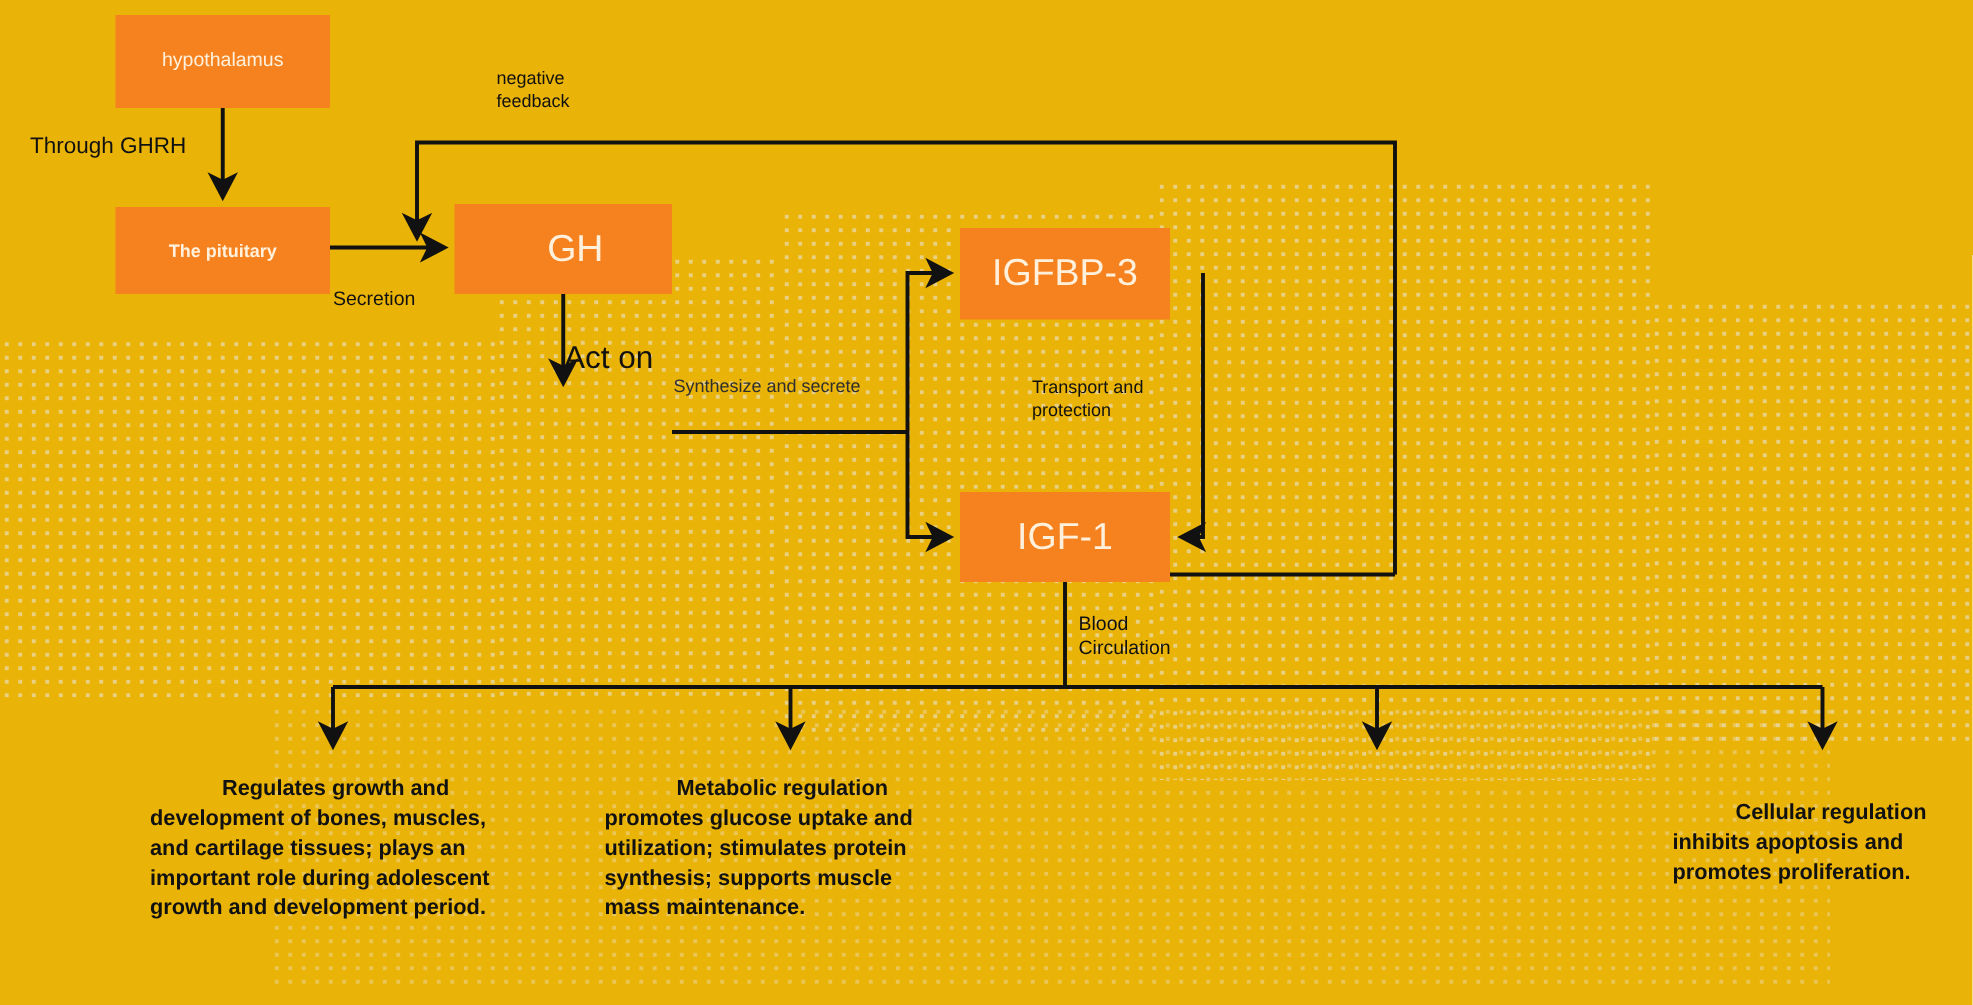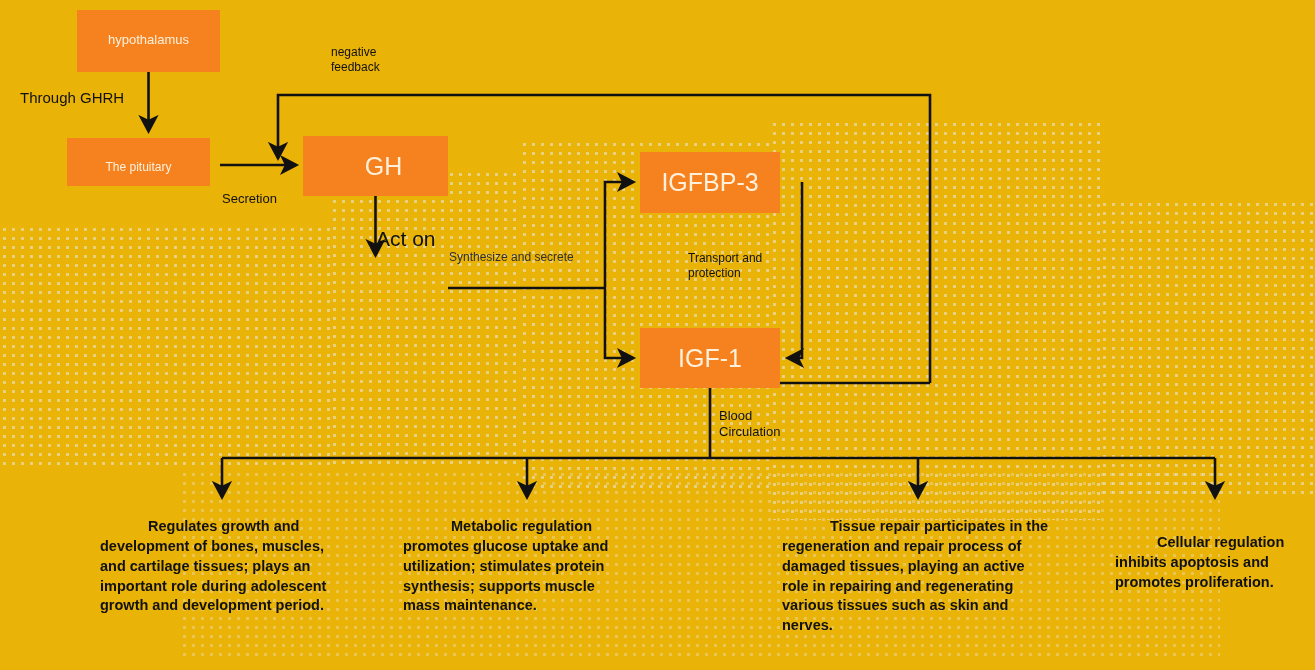--- a/index.html
+++ b/index.html
@@ -19,21 +19,21 @@
   .wm5{left:1100px;top:200px;width:215px; height:300px;}
   .wm6{left:180px;top:470px; width:1040px;height:190px;opacity:.35;}
 
   svg.layer{position:absolute;left:0;top:0;width:1315px;height:670px;overflow:visible;}
 
   .node{position:absolute;background:#F5821F;display:flex;align-items:center;
         justify-content:center;color:#FFF0DC;box-sizing:border-box;}
 
   #n-hypothalamus{left:77px; top:10px;  width:143px;height:62px; font-size:13px;}
   #n-hypothalamus .label{position:absolute;top:22px;left:0;right:0;text-align:center;}
-  #n-pituitary   {left:67px; top:138px; width:143px;height:48px; font-size:12px;}
+  #n-pituitary   {left:77px; top:138px; width:143px;height:58px; font-size:12px;font-weight:bold;}
   #n-pituitary .label{position:absolute;top:22px;left:0;right:0;text-align:center;}
   #n-gh          {left:303px;top:136px; width:145px;height:60px; font-size:25px;padding-left:16px;}
   #n-liver       {left:303px;top:261px; width:145px;height:57px; font-size:25px;}
   #n-igfbp3      {left:640px;top:152px; width:140px;height:61px; font-size:25px;text-align:center;}
   #n-igf1        {left:640px;top:328px; width:140px;height:60px; font-size:25px;}
 
   .edge-label{position:absolute;color:#111;line-height:1.22;white-space:pre-line;}
   #lb-through{left:20px; top:89px;  font-size:15px;}
   #lb-secret {left:222px;top:191px; font-size:13px;}
   #lb-negfb  {left:331px;top:45px;  font-size:12px;}
@@ -123,16 +123,15 @@
 feedback</div>
   <div class="edge-label" id="lb-acton">Act on</div>
   <div class="edge-label" id="lb-synth">Synthesize and secrete</div>
   <div class="edge-label" id="lb-transp">Transport and
 protection</div>
   <div class="edge-label" id="lb-blood">Blood
 Circulation</div>
 
   <div class="outcome" id="oc0">Regulates growth and development of bones, muscles, and cartilage tissues; plays an important role during adolescent growth and development period.</div>
   <div class="outcome" id="oc1">Metabolic regulation promotes glucose uptake and utilization; stimulates protein synthesis; supports muscle mass maintenance.</div>
-  <div class="outcome" id="oc2">Tissue repair participates in the regeneration and repair process of damaged tissues, playing an active role in repairing and regenerating various tissues such as skin and nerves.</div>
   <div class="outcome" id="oc3">Cellular regulation inhibits apoptosis and promotes proliferation.</div>
 
 </div>
 
 </body></html>

